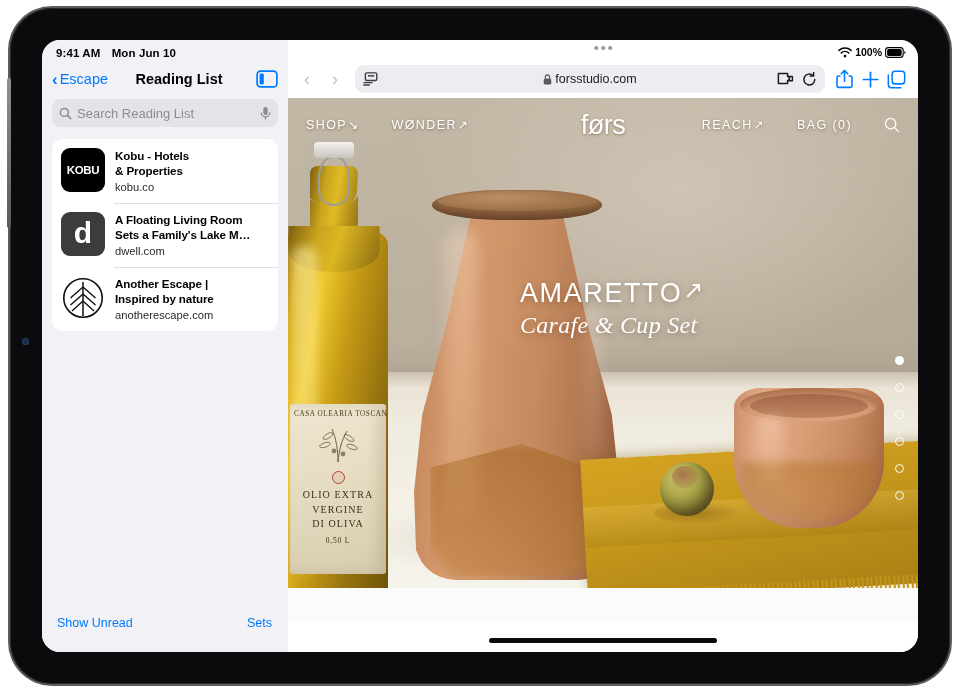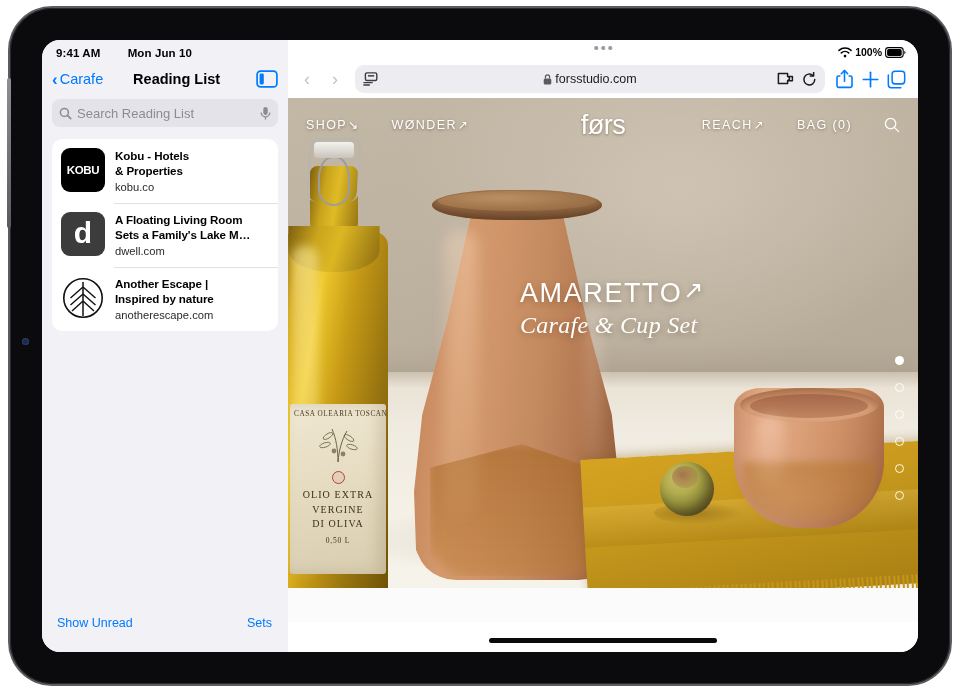--- a/index.html
+++ b/index.html
@@ -47,21 +47,21 @@
     width: 246px; height: 612px;
     background: #f1f1f6;
     display: flex; flex-direction: column;
   }
   #status-left {
     padding: 7px 0 0 14px;
     font-size: 11.5px; font-weight: 700; color: #000;
     letter-spacing: 0.1px;
     white-space: nowrap;
   }
-  #status-left .date { margin-left: 24px; }
+  #status-left .date { margin-left: 8px; }
 
   #sidebar-header {
     display: flex; align-items: center;
     padding: 10px 10px 4px 10px;
     height: 34px;
   }
   #back-safari {
     display: flex; align-items: center;
     color: #007aff; font-size: 14.5px; font-weight: 500;
     cursor: pointer;
@@ -500,21 +500,21 @@
     <div id="sidebar">
 
       <div id="status-left">
         <span>9:41 AM</span>
         <span class="date">Mon Jun 10</span>
       </div>
 
       <div id="sidebar-header">
         <div id="back-safari">
           <span class="chev">‹</span>
-          <span>Carafe</span>
+          <span>Escape</span>
         </div>
         <div id="sidebar-title">Reading List</div>
         <div id="sidebar-toggle-icon">
           <svg width="22" height="18" viewBox="0 0 22 18">
             <rect x="1.1" y="1.1" width="19.8" height="15.8" rx="3.4" fill="none" stroke="#007aff" stroke-width="1.7"></rect>
             <rect x="3.6" y="3.6" width="4.2" height="10.8" rx="1.3" fill="#007aff"></rect>
           </svg>
         </div>
       </div>
 

